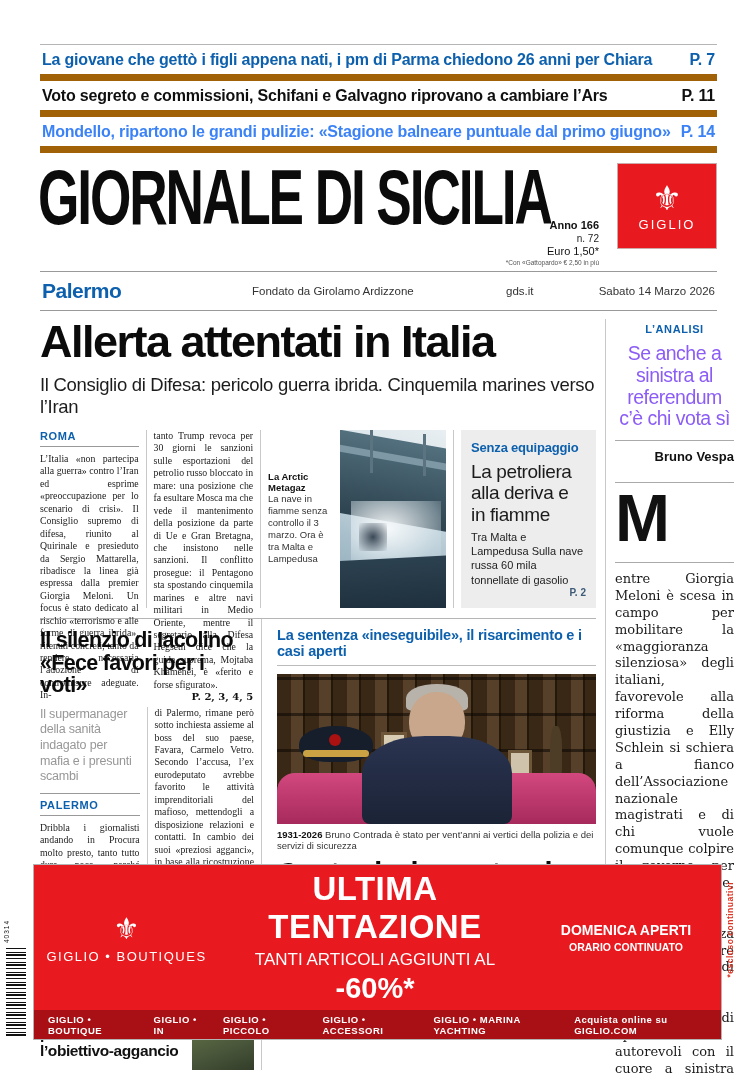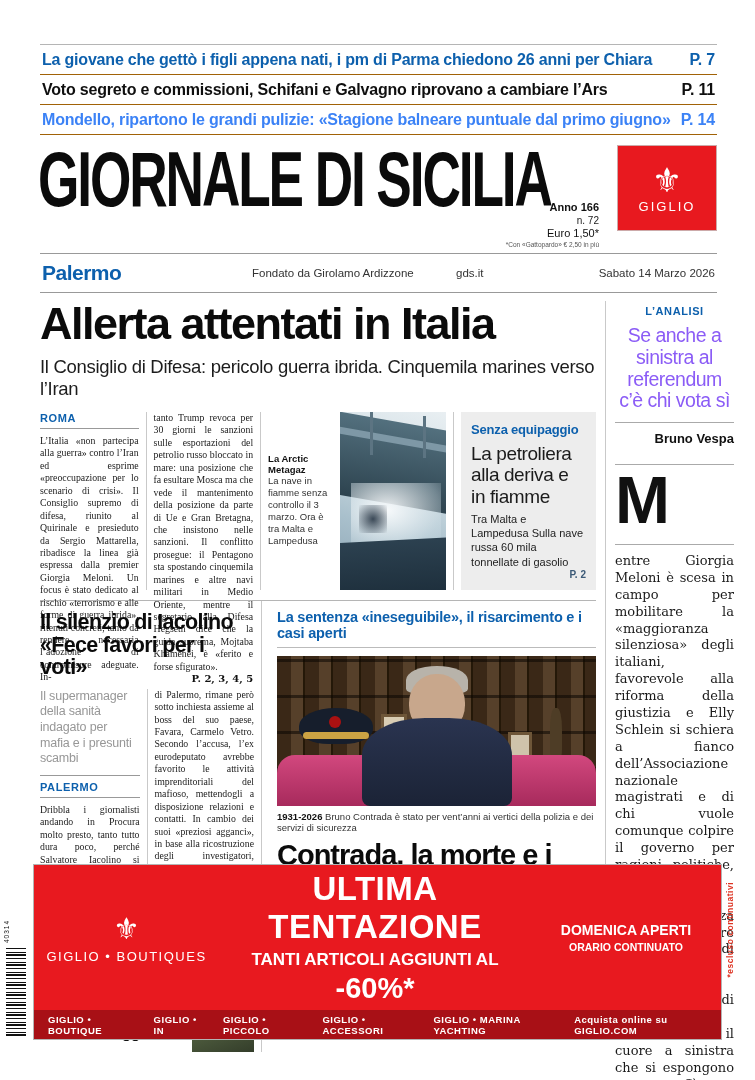--- a/index.html
+++ b/index.html
@@ -2,42 +2,42 @@
 <html><head>
 <meta charset="utf-8">
 <style>
   * { margin:0; padding:0; box-sizing:border-box; }
   html,body { background:#ffffff; }
   body { font-family:"Liberation Sans", sans-serif; color:#111; }
   .page { position:relative; width:755px; height:1080px; background:#fff; overflow:hidden; margin:0 auto; }
 
   
   .strips { margin:44px 38px 0 40px; border-top:1px solid #b5b5b5; }
-  .strip { display:flex; justify-content:space-between; align-items:flex-start; padding:6px 2px 5px 2px; border-bottom:1px solid #a16207; font-weight:bold; font-size:16px; letter-spacing:-0.2px; }
+  .strip { display:flex; justify-content:space-between; align-items:flex-start; padding:6px 2px 5px 2px; border-bottom:7px solid #a16207; font-weight:bold; font-size:16px; letter-spacing:-0.2px; }
   .strip.blue { color:#0d60ad; }
   .strip.black { color:#0f0f0f; }
   .strip.gray { color:#3b82f6; }
   .strip .pg { font-weight:bold; }
 
   
   .masthead { position:relative; margin:4px 38px 0 40px; height:108px; }
   .mast-title { position:absolute; left:-2px; top:-4px; font-size:76px; font-weight:900; letter-spacing:-3px; transform:scaleX(0.70) scaleY(1.02); transform-origin:left top; white-space:nowrap; color:#0b0b0b; }
   .giglio-box { position:absolute; right:0; top:6px; width:100px; height:86px; background:#e8191f; border:1px solid #caa; display:flex; flex-direction:column; align-items:center; justify-content:center; color:#fff; }
   .giglio-box .lily { font-size:34px; line-height:1; }
   .giglio-box .gname { font-size:13px; letter-spacing:2px; margin-top:2px; }
   .edition { position:absolute; right:118px; top:62px; text-align:right; line-height:1.25; }
   .ed-anno { font-size:11px; font-weight:bold; }
   .ed-num { font-size:10px; color:#222; }
   .ed-price { font-size:11px; }
   .ed-note { font-size:6.5px; color:#555; }
 
   
   .dateline { margin:6px 38px 0 40px; border-top:1px solid #999; border-bottom:1px solid #999; display:flex; align-items:center; padding:7px 2px; }
   .dl-city { color:#0d60ad; font-size:21px; font-weight:900; letter-spacing:-0.5px; width:210px; }
-  .dl-founder { font-size:11.5px; color:#333; width:204px; }
+  .dl-founder { font-size:11.5px; color:#333; width:254px; }
   .dl-site { font-size:11.5px; color:#333; flex:1; }
   .dl-date { font-size:11.5px; color:#333; text-align:right; }
 
   
   .main-area { display:flex; margin:8px 20px 0 40px; height:572px; }
   .main-left { width:566px; padding-right:9px; border-right:1px solid #c9c9c9; }
   .right-col { width:128px; padding-left:9px; display:flex; flex-direction:column; }
 
   .lead-headline { font-size:45px; font-weight:900; letter-spacing:-1.5px; color:#0b0b0b; line-height:1; }
   .lead-subhead { font-size:18.5px; font-weight:400; color:#1c1c1c; letter-spacing:-0.3px; margin-top:10px; }
@@ -129,21 +129,21 @@
   .cv-title { font-size:17.5px; font-weight:400; letter-spacing:-0.4px; line-height:1.12; color:#1b1b1b; margin-top:4px; }
 
   
   .ad-wrap { position:absolute; left:33px; right:33px; top:864px; }
   .ad-main { background:#e8191f; height:146px; display:flex; align-items:center; color:#fff; border:1px solid #b4b4b4; border-bottom:none; }
   .ad-brand { width:185px; display:flex; flex-direction:column; align-items:center; }
   .ad-brand .lily { font-size:30px; }
   .ad-brand .bname { font-size:13px; letter-spacing:1.5px; margin-top:3px; }
   .ad-center { flex:1; text-align:center; }
   .ad-title { font-size:33px; font-weight:bold; letter-spacing:0.5px; }
-  .ad-line2 { font-size:17px; font-weight:bold; margin-top:4px; }
+  .ad-line2 { font-size:17px; font-weight:normal; margin-top:4px; }
   .ad-discount { font-size:29px; font-weight:900; margin-top:2px; }
   .ad-right { width:190px; text-align:center; }
   .ad-r1 { font-size:14px; font-weight:bold; }
   .ad-r2 { font-size:10.5px; font-weight:bold; margin-top:3px; }
   .ad-bar { background:#a81016; height:30px; display:flex; align-items:center; color:#fff; font-size:9.5px; font-weight:bold; letter-spacing:0.5px; padding:0 14px; border:1px solid #b4b4b4; border-top:none; }
   .ad-bar .store { margin-right:22px; }
   .ad-online { margin-left:auto; font-weight:bold; }
   .ad-note { position:absolute; right:-13px; top:18px; writing-mode:vertical-rl; transform:rotate(180deg); font-size:8.5px; font-weight:bold; color:#d32; letter-spacing:0.5px; }
 
   

